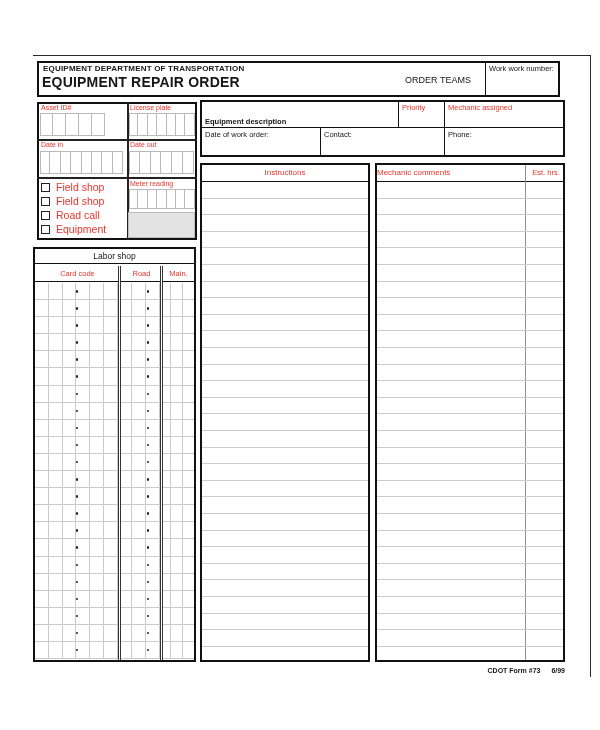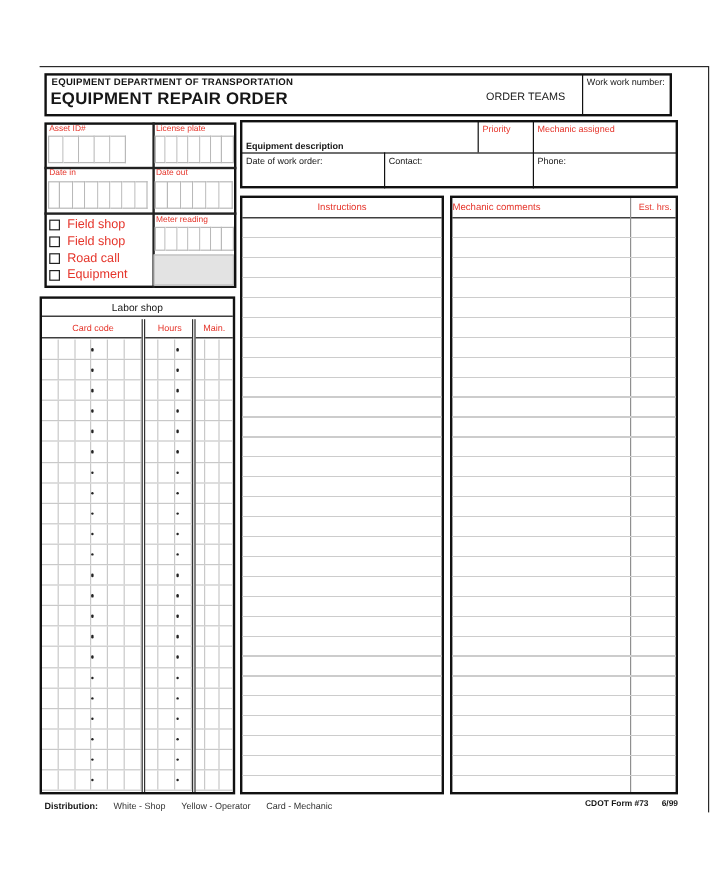--- a/index.html
+++ b/index.html
@@ -169,21 +169,21 @@
       <div class="comb-cell" style="width: 9.4px;"></div>
       <div class="comb-cell" style="width: 9.4px;"></div>
       <div class="comb-cell" style="width: 9.4px;"></div>
     </div>
   <div class="abs shaded"></div>
 
   <div class="abs labor-box"></div>
   <div class="abs labor-strip">Labor shop</div>
   <div class="abs labor-cols">
     <div class="lc-label lc-0">Card code</div>
-    <div class="lc-label lc-1">Hours</div>
+    <div class="lc-label lc-1">Road</div>
     <div class="lc-label lc-2">Main.</div>
   </div>
   <div class="abs labor-rows" id="labor-rows">
       <div class="lrow">
         <div class="lcell" style="width: 14.1667px;"></div>
         <div class="lcell" style="width: 14.1667px;"></div>
         <div class="lcell" style="width: 14.1667px;"></div>
         <div class="lcell" style="width: 14.1667px;"></div>
         <div class="lcell" style="width: 14.1667px;"></div>
         <div class="lcell" style="width: 14.1667px;"></div>
@@ -554,24 +554,18 @@
   </div>
 
   <div class="abs cmt-box">
     <div style="position:absolute;left:0;top:0;width:100%;height:17px;border-bottom:1.5px solid #111;box-sizing:border-box;"></div>
     <div class="cmt-title">Mechanic comments</div>
     <div class="est-label">Est. hrs.</div>
     <div class="esthrs-div"></div>
     <div class="ruled"></div>
   </div>
 
-  <div class="abs footer-left">
-    <b>Distribution:</b>
-    <span class="copy">White - Shop</span>
-    <span class="copy">Yellow - Operator</span>
-    <span class="copy">Card - Mechanic</span>
-  </div>
   <div class="abs footer-right">
     <span>CDOT Form #73</span>
     <span class="rev">6/99</span>
   </div>
 
 </div>
 
 </body></html>

